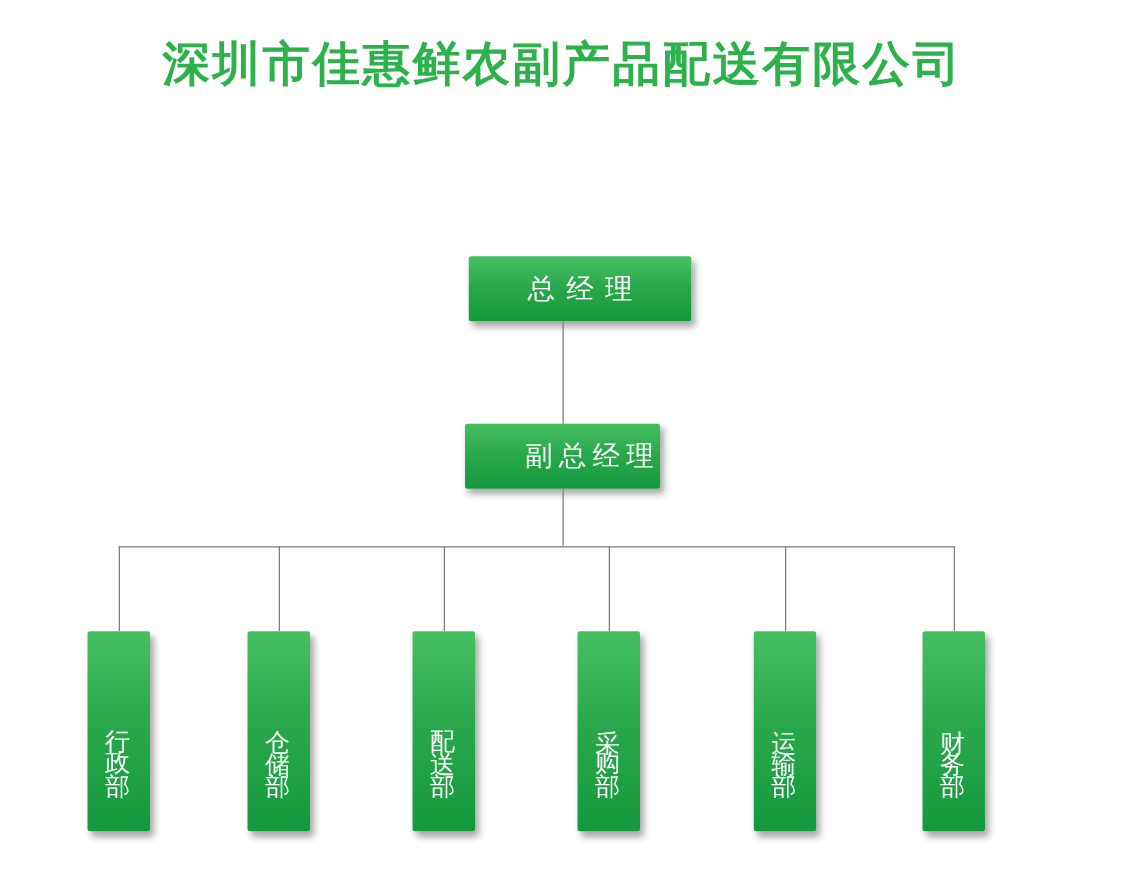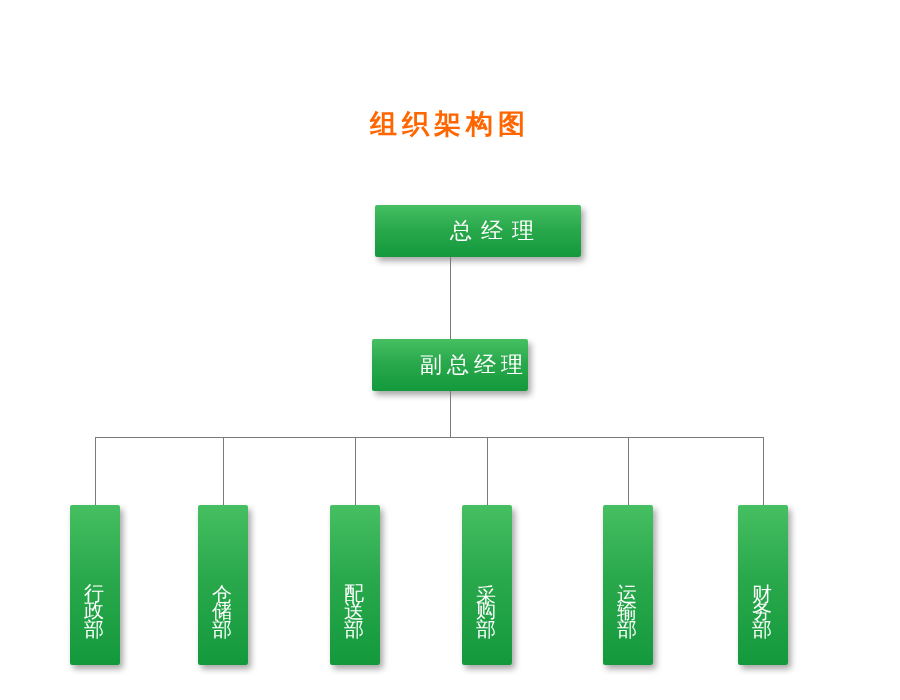--- a/index.html
+++ b/index.html
@@ -34,21 +34,21 @@
   .node {
     position: absolute;
     display: flex;
     align-items: center;
     justify-content: center;
     color: #ffffff;
     background: linear-gradient(180deg, #45bf62 0%, #2aa94c 45%, #13993c 100%);
     box-shadow: 3px 4px 6px rgba(0,0,0,0.35);
     border-radius: 2px;
   }
-  .gm  { left: 375px; top: 205px; width: 178px; height: 52px; font-size: 22px; padding-left: 28px; }
+  .gm  { left: 375px; top: 205px; width: 178px; height: 52px; font-size: 22px; }
   .gm span  { letter-spacing: 9px; padding-left: 9px; }
   .dgm { left: 372px; top: 339px; width: 156px; height: 52px; font-size: 22px; justify-content: flex-end; }
   .dgm span { letter-spacing: 5px; padding-left: 5px; }
   .dept { top: 505px; width: 50px; height: 160px; font-size: 20px; }
   .dept span {
     writing-mode: vertical-rl;
     text-orientation: upright;
     letter-spacing: 17px;
     padding-top: 17px;
   }
@@ -68,21 +68,21 @@
   .p3 { left: 355px; }
   .p4 { left: 487px; }
   .p5 { left: 628px; }
   .p6 { left: 763px; }
 </style>
 </head>
 <body>
 
 <div class="canvas">
 
-  <h2 class="subtitle">组织架构图</h2>
+  <h1 class="title">深圳市佳惠鲜农副产品配送有限公司</h1>
 
   <div class="node gm">
     <span>总经理</span>
   </div>
 
   <div class="line v1"></div>
 
   <div class="node dgm">
     <span>副总经理</span>
   </div>

